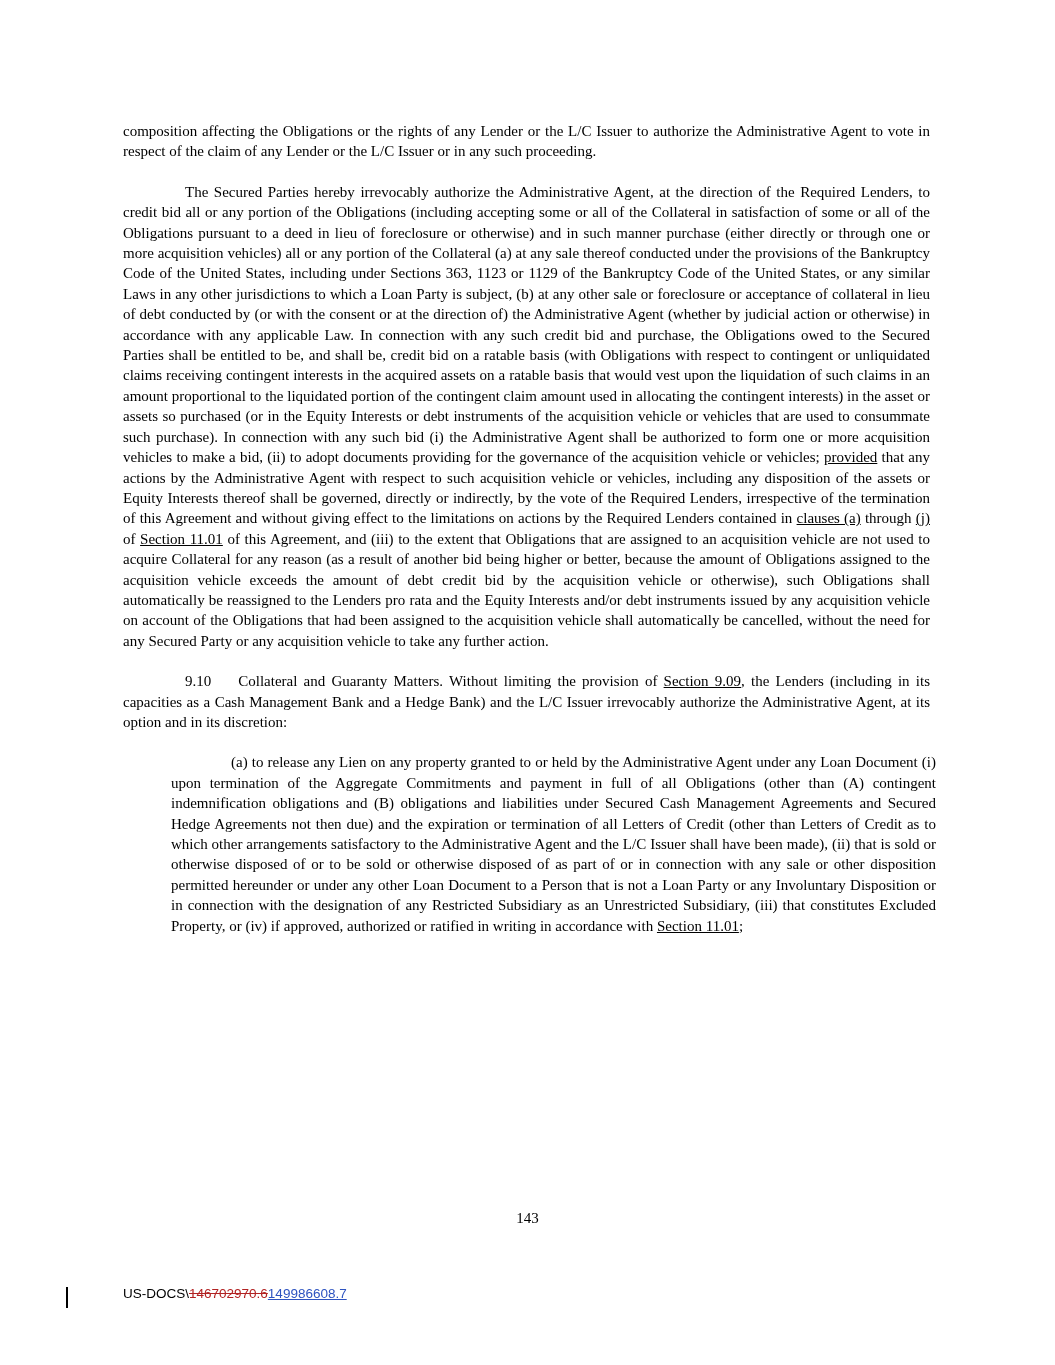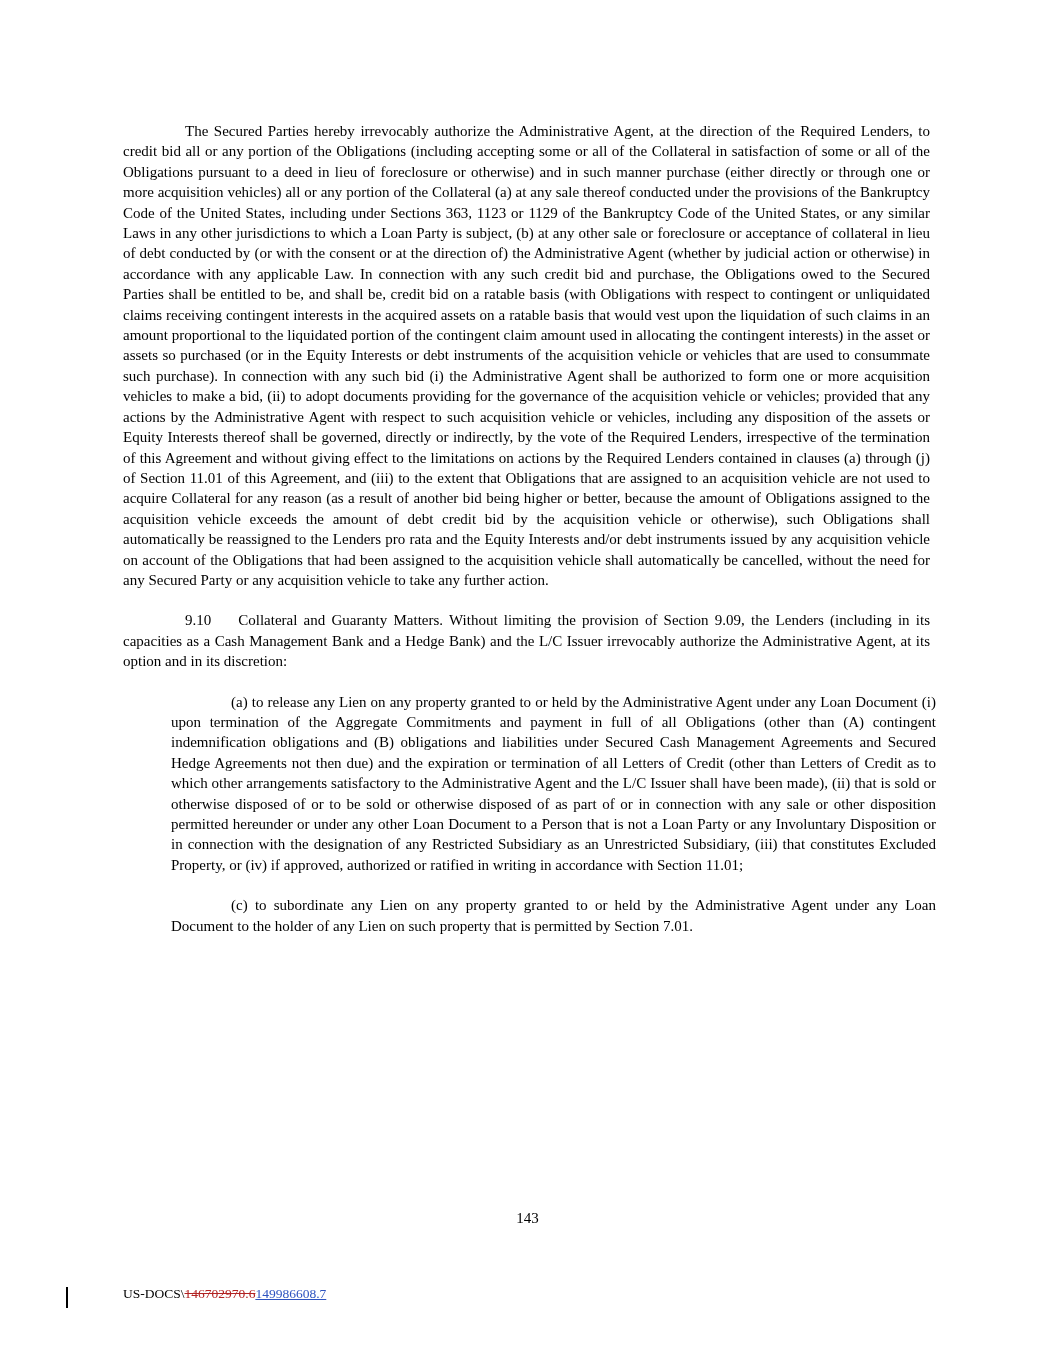--- a/index.html
+++ b/index.html
@@ -23,64 +23,64 @@
     text-align: justify;
   }
   .para { margin: 0 0 20px 0; }
   .indent { text-indent: 62px; }
   .sub {
     margin-left: 48px;
     width: 765px;
     text-indent: 60px;
   }
   .tab { display: inline-block; width: 27px; }
-  .u { }
+  .u { text-decoration: underline; }
   .b { font-weight: normal; }
   .page-number {
     position: absolute;
     top: 1210px;
     left: 0;
     width: 100%;
     text-align: center;
     font-size: 15px;
   }
   .footer {
     position: absolute;
     left: 123px;
     top: 1286px;
     font-size: 13.5px;
-    font-family: Liberation Serif, serif;
+    font-family: Liberation Sans, sans-serif;
   }
   .del { color: #b22222; text-decoration: line-through; }
   .ins { color: #2d53c0; text-decoration: underline; }
   .change-bar {
     position: absolute;
     left: 66px;
     top: 1287px;
     width: 2px;
     height: 21px;
     background: #000000;
   }
 </style>
 </head>
 <body>
 
 <div class="page">
 
   <div class="body-text">
 
+    <p class="para"><span>composition affecting the Obligations or the rights of any Lender or the L/C Issuer to authorize the Administrative Agent to vote in respect of the claim of any Lender or the L/C Issuer or in any such proceeding.</span></p>
 
     <p class="para indent"><span>The Secured Parties hereby irrevocably authorize the Administrative Agent, at the direction of the Required Lenders, to credit bid all or any portion of the Obligations (including accepting some or all of the Collateral in satisfaction of some or all of the Obligations pursuant to a deed in lieu of foreclosure or otherwise) and in such manner purchase (either directly or through one or more acquisition vehicles) all or any portion of the Collateral (a) at any sale thereof conducted under the provisions of the Bankruptcy Code of the United States, including under Sections 363, 1123 or 1129 of the Bankruptcy Code of the United States, or any similar Laws in any other jurisdictions to which a Loan Party is subject, (b) at any other sale or foreclosure or acceptance of collateral in lieu of debt conducted by (or with the consent or at the direction of) the Administrative Agent (whether by judicial action or otherwise) in accordance with any applicable Law.  In connection with any such credit bid and purchase, the Obligations owed to the Secured Parties shall be entitled to be, and shall be, credit bid on a ratable basis (with Obligations with respect to contingent or unliquidated claims receiving contingent interests in the acquired assets on a ratable basis that would vest upon the liquidation of such claims in an amount proportional to the liquidated portion of the contingent claim amount used in allocating the contingent interests) in the asset or assets so purchased (or in the Equity Interests or debt instruments of the acquisition vehicle or vehicles that are used to consummate such purchase).  In connection with any such bid (i) the Administrative Agent shall be authorized to form one or more acquisition vehicles to make a bid, (ii) to adopt documents providing for the governance of the acquisition vehicle or vehicles; </span><span class="u">provided</span><span> that any actions by the Administrative Agent with respect to such acquisition vehicle or vehicles, including any disposition of the assets or Equity Interests thereof shall be governed, directly or indirectly, by the vote of the Required Lenders, irrespective of the termination of this Agreement and without giving effect to the limitations on actions by the Required Lenders contained in </span><span class="u">clauses (a)</span><span> through </span><span class="u">(j)</span><span> of </span><span class="u">Section 11.01</span><span> of this Agreement, and (iii) to the extent that Obligations that are assigned to an acquisition vehicle are not used to acquire Collateral for any reason (as a result of another bid being higher or better, because the amount of Obligations assigned to the acquisition vehicle exceeds the amount of debt credit bid by the acquisition vehicle or otherwise), such Obligations shall automatically be reassigned to the Lenders pro rata and the Equity Interests and/or debt instruments issued by any acquisition vehicle on account of the Obligations that had been assigned to the acquisition vehicle shall automatically be cancelled, without the need for any Secured Party or any acquisition vehicle to take any further action.</span></p>
 
     <p class="para indent"><span class="b">9.10</span><span class="tab"></span><span class="b">Collateral and Guaranty Matters</span><span>.  Without limiting the provision of </span><span class="u">Section 9.09</span><span>, the Lenders (including in its capacities as a Cash Management Bank and a Hedge Bank) and the L/C Issuer irrevocably authorize the Administrative Agent, at its option and in its discretion:</span></p>
 
     <p class="para sub"><span>(a) to release any Lien on any property granted to or held by the Administrative Agent under any Loan Document (i) upon termination of the Aggregate Commitments and payment in full of all Obligations (other than  (A) contingent indemnification obligations and (B) obligations and liabilities under Secured Cash Management Agreements and Secured Hedge Agreements not then due) and the expiration or termination of all Letters of Credit (other than Letters of Credit as to which other arrangements satisfactory to the Administrative Agent and the L/C Issuer shall have been made), (ii) that is sold or otherwise disposed of or to be sold or otherwise disposed of as part of or in connection with any sale or other disposition permitted hereunder or under any other Loan Document to a Person that is not a Loan Party or any Involuntary Disposition or in connection with the designation of any Restricted Subsidiary as an Unrestricted Subsidiary, (iii) that constitutes Excluded Property, or (iv) if approved, authorized or ratified in writing in accordance with </span><span class="u">Section 11.01</span><span>;</span></p>
 
 
-    <p class="para sub"><span>(c) to subordinate any Lien on any property granted to or held by the Administrative Agent under any Loan Document to the holder of any Lien on such property that is permitted by </span><span class="u">Section 7.01</span><span>.</span></p>
 
   </div>
 
   <div class="page-number">143</div>
 
   <div class="change-bar"></div>
 
   <div class="footer"><span>US-DOCS\</span><span class="del">146702970.6</span><span class="ins">149986608.7</span></div>
 
 </div>

